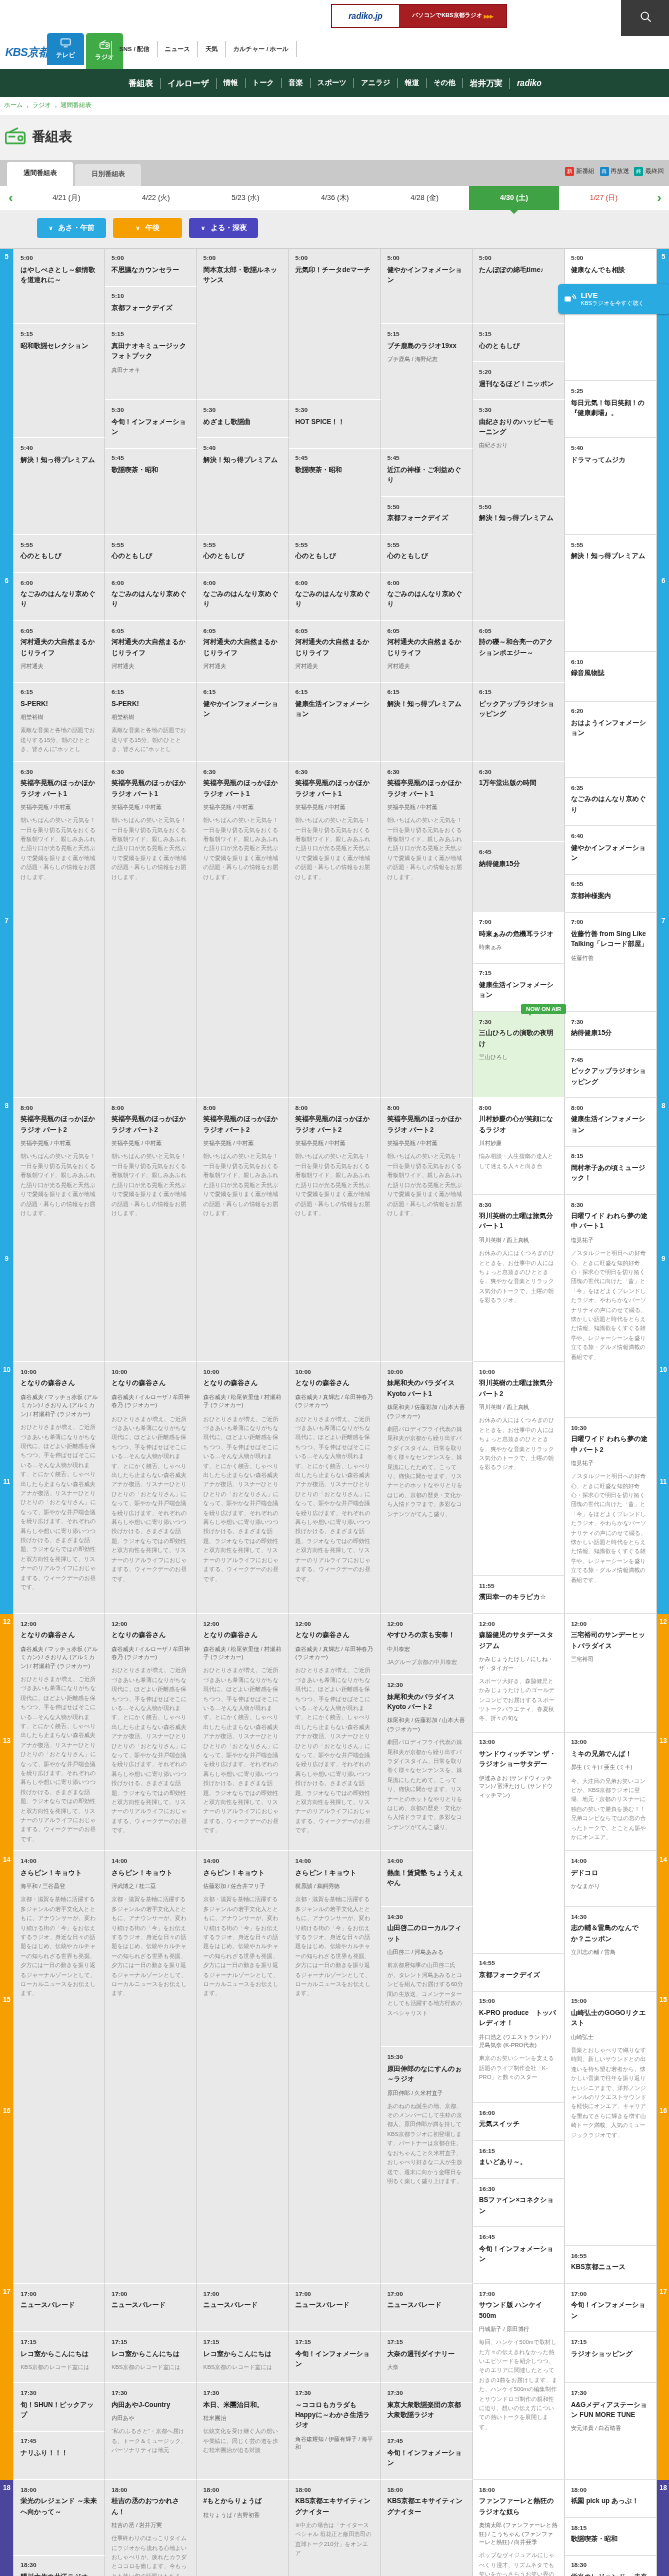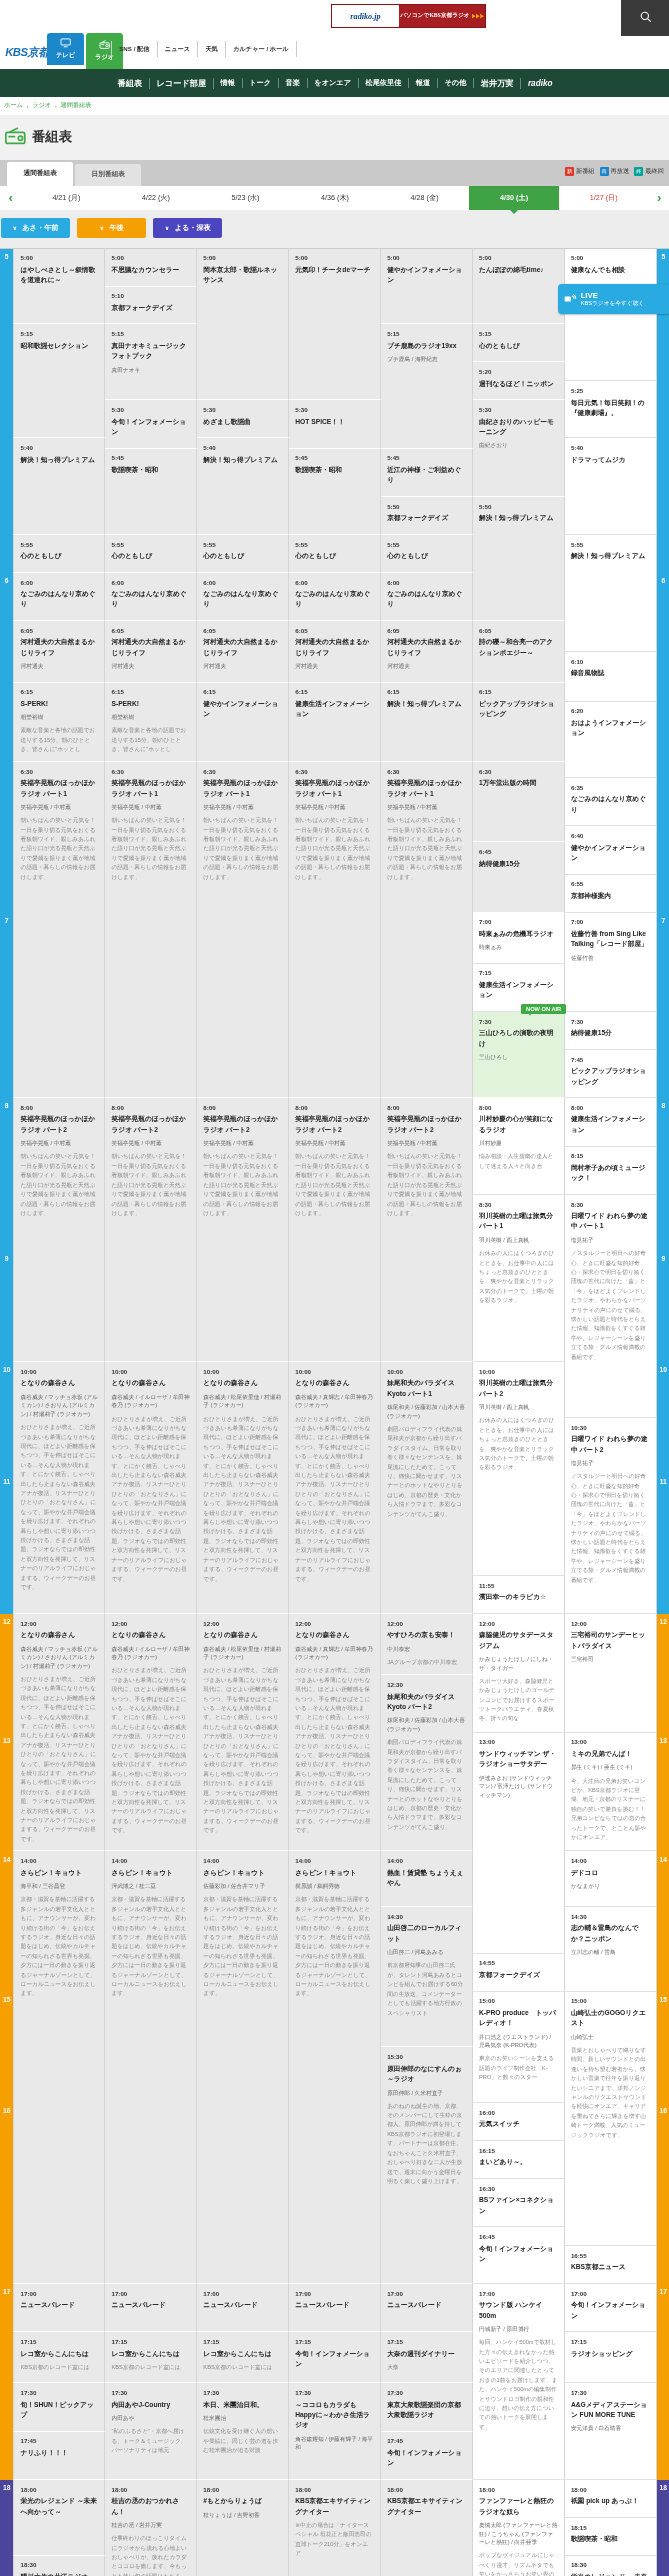--- a/index.html
+++ b/index.html
@@ -10,21 +10,21 @@
   .header { position:relative; height:69px; background:#fff; }
   .logo { position:absolute; left:5.2px; bottom:9.3px; font-size:11.3px; font-weight:bold; font-style:italic; color:#1a6fb5; letter-spacing:-0.5px; }
   .media-tabs { position:absolute; left:47px; bottom:0; display:flex; gap:2.1px; }
   .media-tab { width:37px; height:32px; border-radius:3.1px 3.1px 0 0; color:#fff; display:flex; flex-direction:column; align-items:center; justify-content:center; gap:2.1px; font-size:6.2px; font-weight:bold; cursor:pointer; }
   .media-tab.tv { background:#1b87c9; }
   .media-tab.radio { background:#3faa46; height:36px; }
   .media-tab svg { width:11.3px; height:9.3px; }
   .top-links { position:absolute; left:111px; bottom:12.4px; display:flex; align-items:center; }
   .top-link { font-size:6.2px; font-weight:bold; color:#333; padding:3.1px 7.2px; border-right:0.5px solid #ccc; cursor:pointer; }
   .top-link:first-child { border-left:0.5px solid #ccc; }
-  .radiko-banner { position:absolute; left:331px; top:4.1px; width:155px; height:24px; display:flex; border:0.5px solid #8c1218; cursor:pointer;font-family:Liberation Serif, serif; }
+  .radiko-banner { position:absolute; left:331px; top:4.1px; width:176px; height:24px; display:flex; border:0.5px solid #8c1218; cursor:pointer; }
   .radiko-left { background:#fff; width:67px; display:flex; align-items:center; justify-content:center; font-weight:bold; font-style:italic; font-size:8.2px; color:#0f3f8c; }
   .radiko-right { flex:1; background:#a61e22; color:#fff; font-size:5.7px; font-weight:bold; display:flex; align-items:center; justify-content:center; gap:1.5px; }
   .radiko-arrows { color:#f5a100; font-size:5.2px; letter-spacing:-1px; }
   .search-box { position:absolute; right:0; top:0; width:49px; height:36px; background:#3a3a3a; display:flex; align-items:center; justify-content:center; cursor:pointer; }
   .search-box svg { width:13.4px; height:13.4px; }
 
   
   .main-nav { background:#1d4936; height:28px; display:flex; align-items:center; justify-content:center; }
   .main-nav .nav-item { color:#fff; font-weight:bold; font-size:7.2px; padding:0 6.7px; border-right:0.5px solid rgba(255,255,255,.35); cursor:pointer; white-space:nowrap; }
   .main-nav .nav-item.big { font-size:8.2px; }
@@ -125,26 +125,26 @@
     <div class="search-box">
       <span><svg viewBox="0 0 24 24" fill="none" stroke="#fff" stroke-width="2">
             <circle cx="10.5" cy="10.5" r="6.5"></circle>
             <line x1="15.5" y1="15.5" x2="21" y2="21"></line>
           </svg></span>
     </div>
   </div>
 
   <nav class="main-nav">
       <span class="nav-item big">番組表</span>
-      <span class="nav-item big">レコード部屋</span>
+      <span class="nav-item big">イルローザ</span>
       <span class="nav-item">情報</span>
       <span class="nav-item">トーク</span>
       <span class="nav-item">音楽</span>
-      <span class="nav-item">をオンエア</span>
-      <span class="nav-item">松尾依里佳</span>
+      <span class="nav-item">スポーツ</span>
+      <span class="nav-item">アニラジ</span>
       <span class="nav-item">報道</span>
       <span class="nav-item">その他</span>
       <span class="nav-item big">岩井万実</span>
       <span class="nav-item big">radiko</span>
     </nav>
 
   <div class="breadcrumb">
       <span class="crumb">ホーム</span>
       <span class="crumb-sep">›</span>
       <span class="crumb">ラジオ</span>
@@ -189,21 +189,21 @@
         <div class="date-cell">5/23 (水)</div>
         <div class="date-cell">4/36 (木)</div>
         <div class="date-cell">4/28 (金)</div>
         <div class="date-cell today">4/30 (土)</div>
         <div class="date-cell sunday">1/27 (日)</div>
       </div>
     <div class="date-arrow">›</div>
   </div>
 
   <div class="filterband">
-      <button class="filter-btn" style="background: rgb(41, 171, 226);">
+      <button class="filter-btn" style="background: rgb(41, 171, 226); margin-left: 36px;">
         <span class="chev">∨</span>
         <span>あさ・午前</span>
       </button>
       <button class="filter-btn" style="background: rgb(245, 160, 0);">
         <span class="chev">∨</span>
         <span>午後</span>
       </button>
       <button class="filter-btn" style="background: rgb(76, 69, 192);">
         <span class="chev">∨</span>
         <span>よる・深夜</span>

